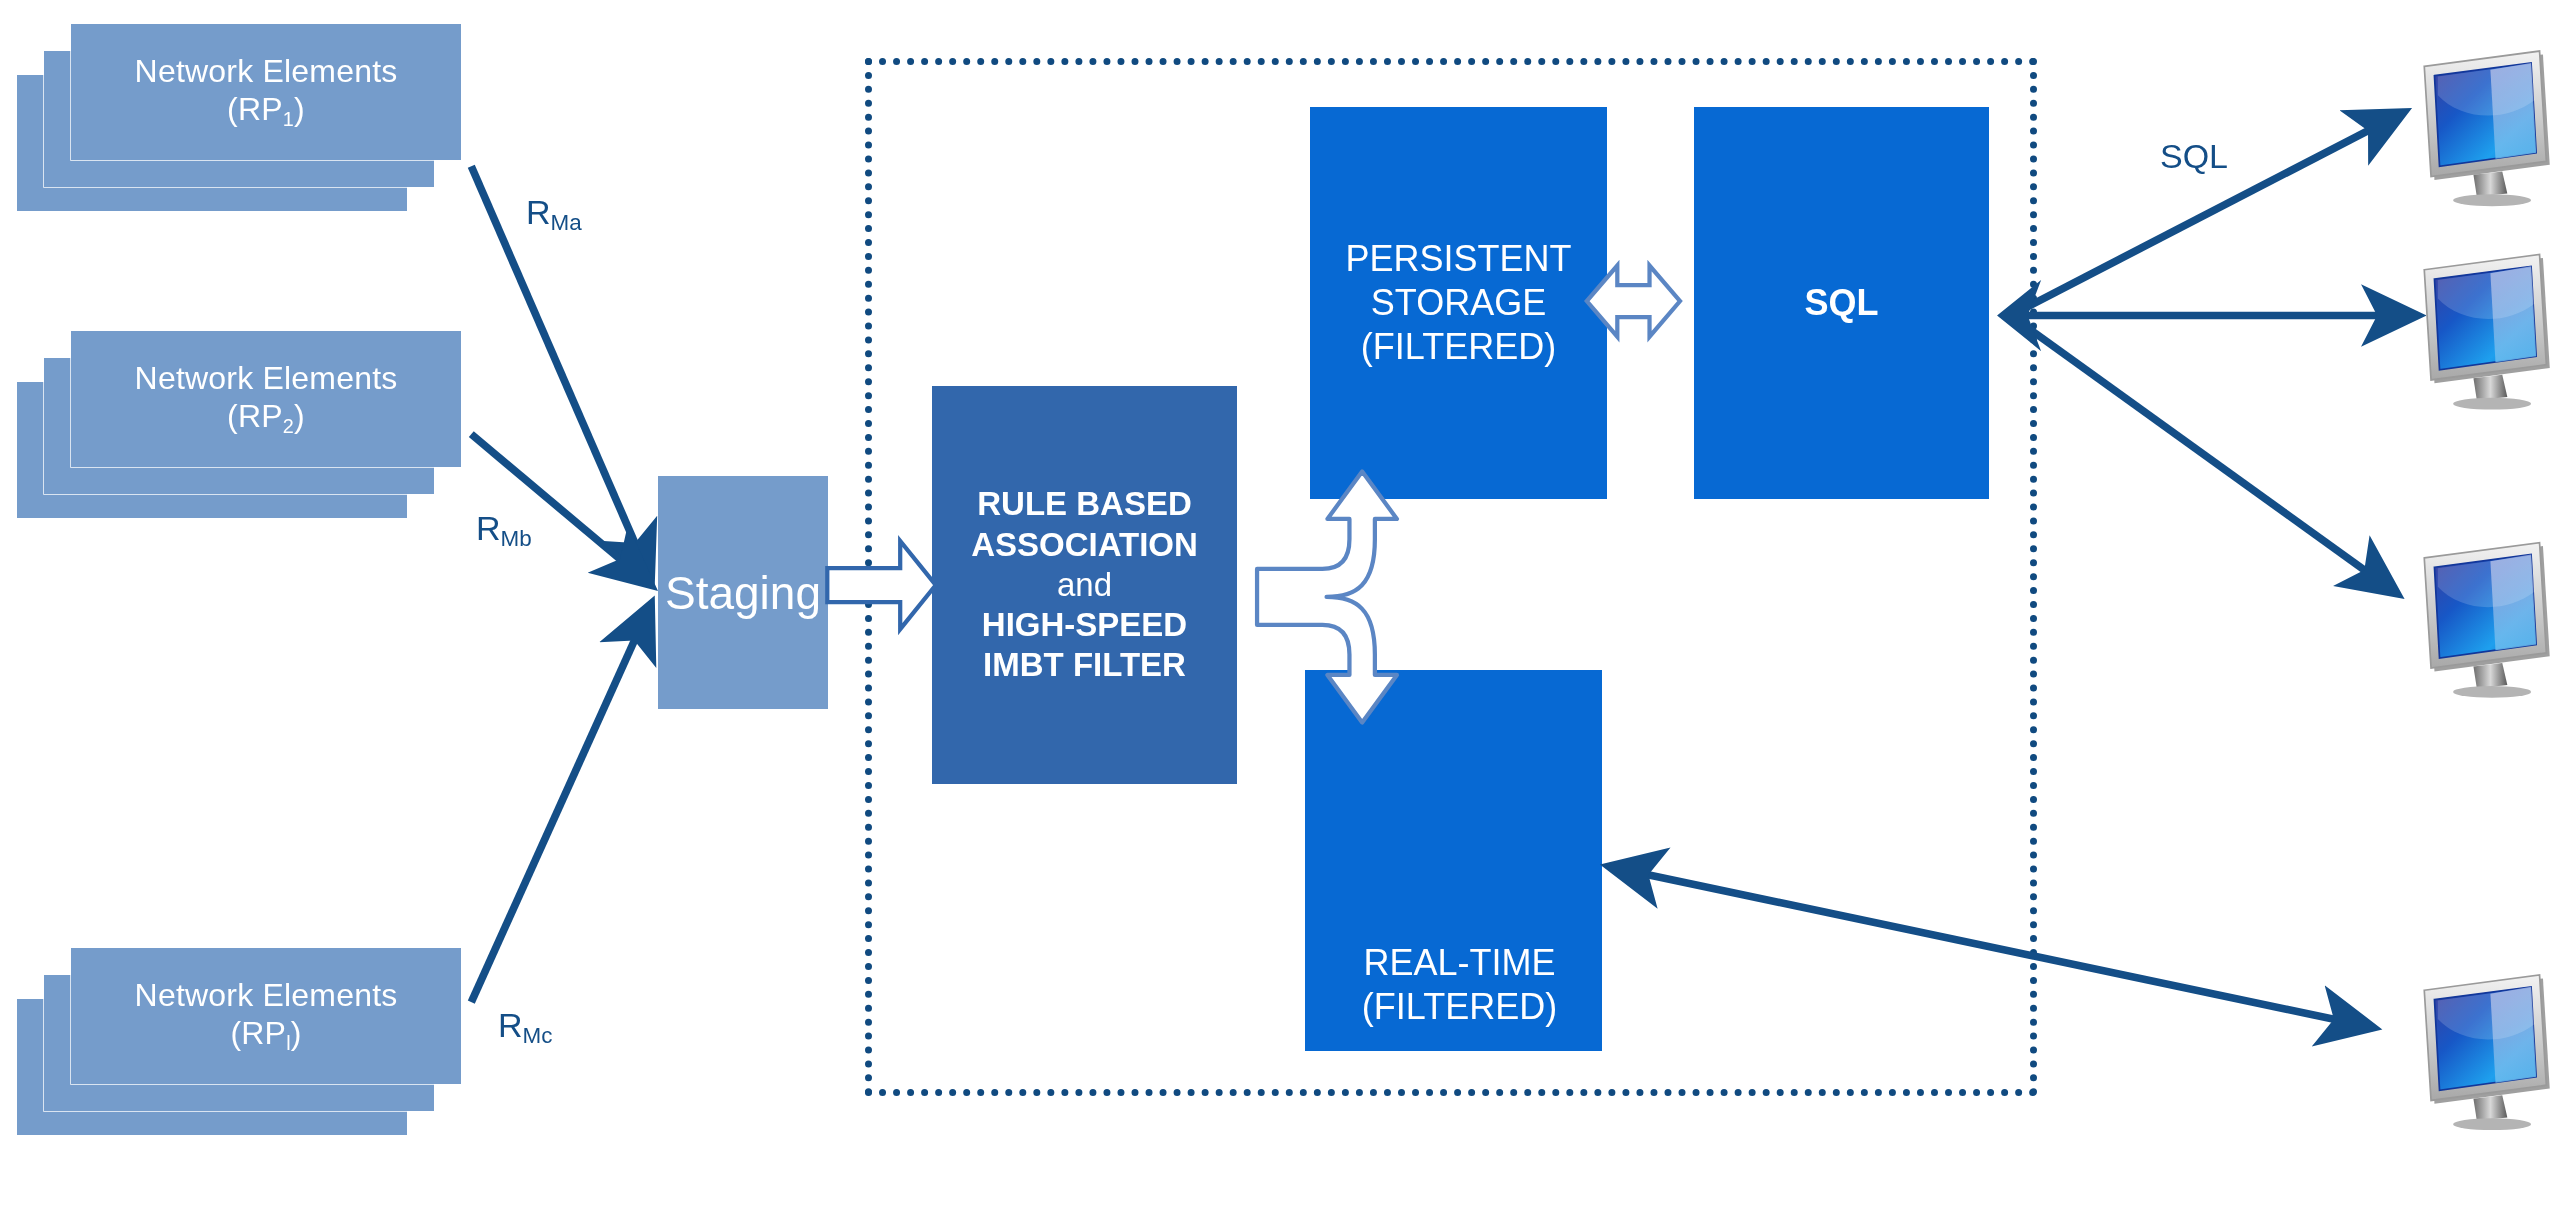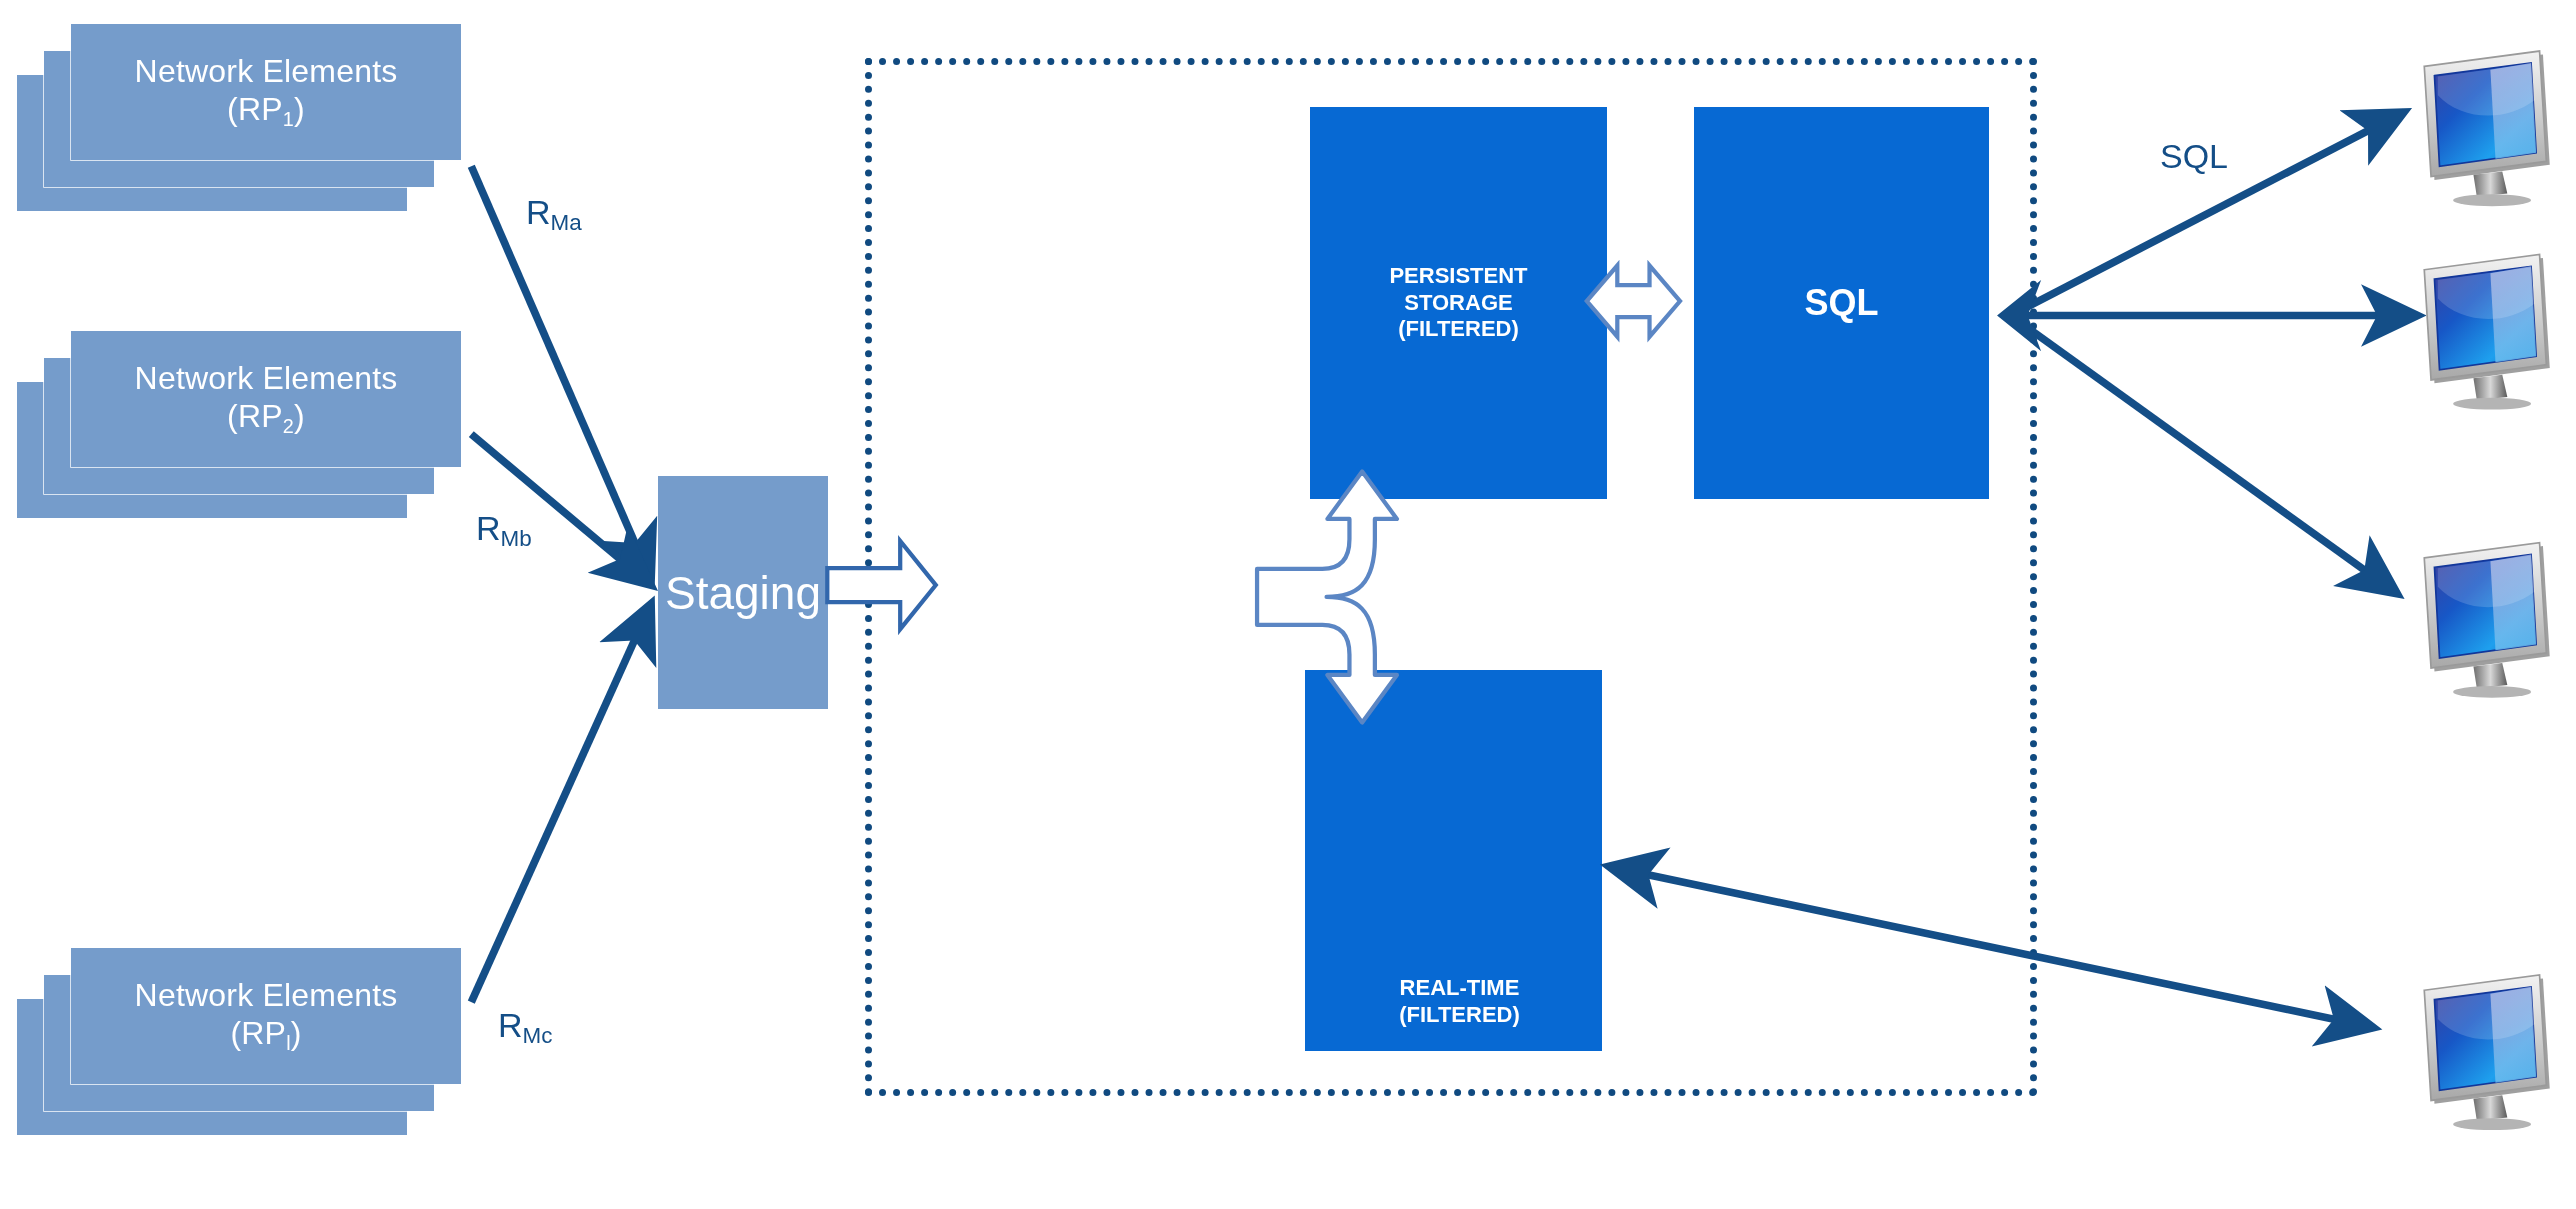--- a/index.html
+++ b/index.html
@@ -17,21 +17,21 @@
   .ne-label{color:#ffffff;font-size:32px;line-height:1.18;text-align:center;
             letter-spacing:0.2px;font-weight:400;}
   .ne-label sub{font-size:.62em;vertical-align:-.28em;}
 
   
   .box{position:absolute;display:flex;align-items:center;justify-content:center;
        text-align:center;color:#fff;}
   .box-staging{background:#759CCB;font-size:46px;font-weight:400;}
   .box-rule{background:#3267AC;font-size:33px;font-weight:700;line-height:1.22;}
   .box-rule .thin{font-weight:400;}
-  .box-bright{background:#0769D3;font-size:22px;font-weight:700;line-height:1.22;}
+  .box-bright{background:#0769D3;font-size:36px;font-weight:400;line-height:1.22;}
   .box-bright.bold{font-weight:700;font-size:36px;}
   .box-rt{align-items:flex-end;padding-bottom:22px;box-sizing:border-box;padding-left:12px;}
 
   
   #boundary{position:absolute;border:7.6px dotted #104A80;}
 
   
   #lines{position:absolute;left:0;top:0;width:2576px;height:1210px;overflow:visible;}
 
   .edge-label{position:absolute;color:#144E87;font-size:34px;font-weight:400;
@@ -75,20 +75,29 @@
         <span>Network Elements</span><br>
         <span><span>(RP</span><sub>l</sub><span>)</span></span>
       </div>
     </div>
   </div>
 
   <div class="box box-staging" style="left:658px;top:476px;width:170px;height:233px;">
     <span>Staging</span>
   </div>
 
+  <div class="box box-rule" style="left:932px;top:386px;width:305px;height:398px;">
+    <div>
+      <span>RULE BASED</span><br>
+      <span>ASSOCIATION</span><br>
+      <span class="thin">and</span><br>
+      <span>HIGH-SPEED</span><br>
+      <span>IMBT FILTER</span>
+    </div>
+  </div>
 
   <div class="box box-bright" style="left:1310px;top:107px;width:297px;height:392px;">
     <div>
       <span>PERSISTENT</span><br>
       <span>STORAGE</span><br>
       <span>(FILTERED)</span>
     </div>
   </div>
 
   <div class="box box-bright bold" style="left:1694px;top:107px;width:295px;height:392px;">

